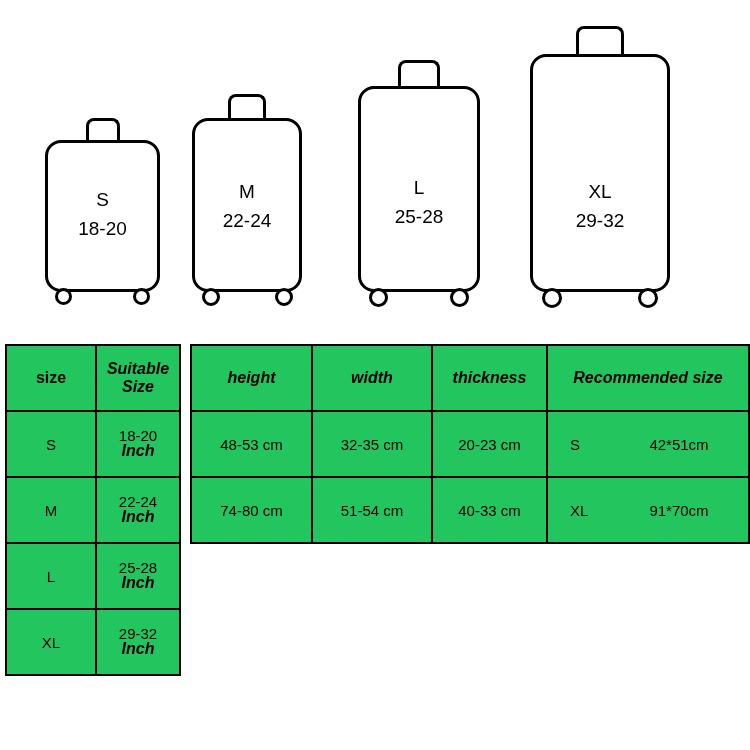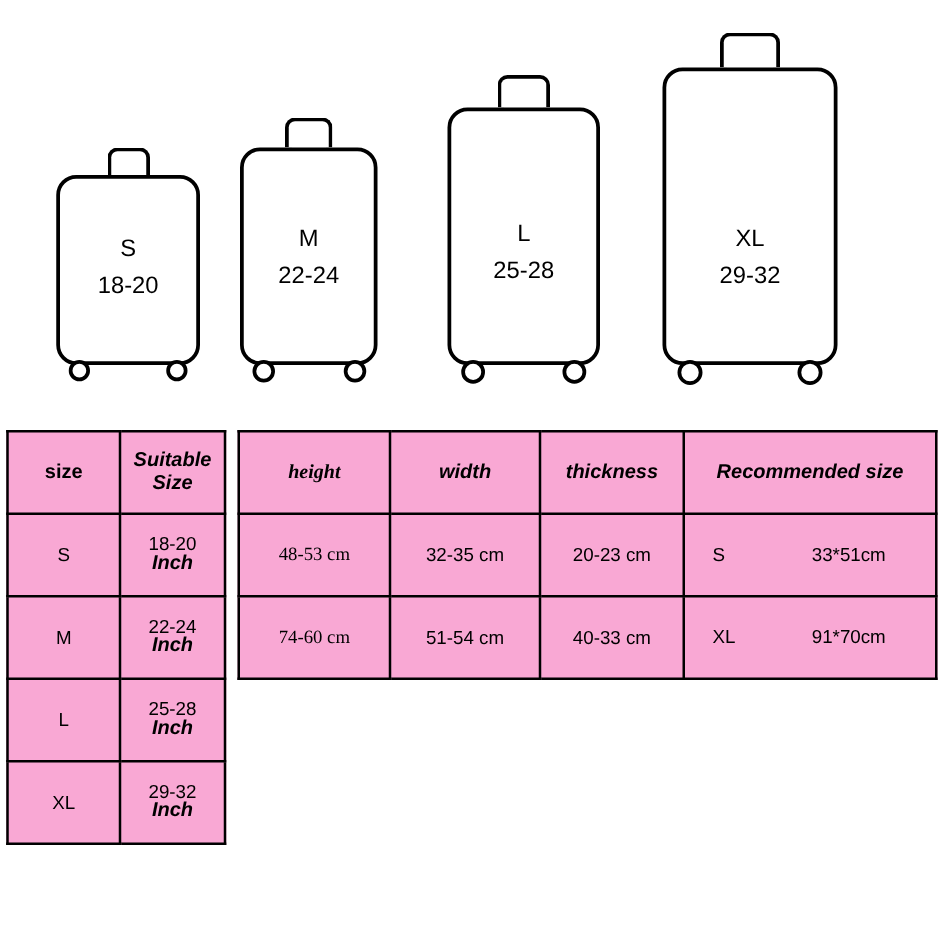--- a/index.html
+++ b/index.html
@@ -75,21 +75,21 @@
     box-sizing: border-box;
     border: 3px solid #000;
     border-radius: 50%;
     background: #fff;
   }
 
   
   table {
     border-collapse: collapse;
     position: absolute;
-    background: #f9a8d4;
+    background: #22c55e;
   }
   table td, table th {
     border: 2px solid #000;
     padding: 0;
     text-align: center;
     vertical-align: middle;
     font-weight: normal;
     font-size: 15px;
   }
   .t-head {
@@ -122,21 +122,21 @@
     font-size: 16px;
     line-height: 1.05;
   }
   #right-table {
     left: 190px;
     top: 344px;
   }
   #right-table td, #right-table th {
     height: 64px;
   }
-  #right-table .c-h { width: 119px; font-family: Liberation Serif, serif; }
+  #right-table .c-h { width: 119px; }
   #right-table .c-w { width: 118px; }
   #right-table .c-t { width: 113px; }
   #right-table .c-r { width: 200px; }
   #right-table .rec-cell {
     position: relative;
   }
   #right-table .rec-letter {
     position: absolute;
     left: 22px;
     top: 50%;
@@ -253,25 +253,25 @@
       <th class="c-w t-head-italic">width</th>
       <th class="c-t t-head-italic">thickness</th>
       <th class="c-r t-head-italic">Recommended size</th>
     </tr>
     <tr>
       <td class="c-h">48-53 cm</td>
       <td class="c-w">32-35 cm</td>
       <td class="c-t">20-23 cm</td>
       <td class="c-r rec-cell">
         <span class="rec-letter">S</span>
-        <span class="rec-dim">33*51cm</span>
-      </td>
-    </tr>
-    <tr>
-      <td class="c-h">74-60 cm</td>
+        <span class="rec-dim">42*51cm</span>
+      </td>
+    </tr>
+    <tr>
+      <td class="c-h">74-80 cm</td>
       <td class="c-w">51-54 cm</td>
       <td class="c-t">40-33 cm</td>
       <td class="c-r rec-cell">
         <span class="rec-letter">XL</span>
         <span class="rec-dim">91*70cm</span>
       </td>
     </tr>
   </tbody>
     </table>
 

